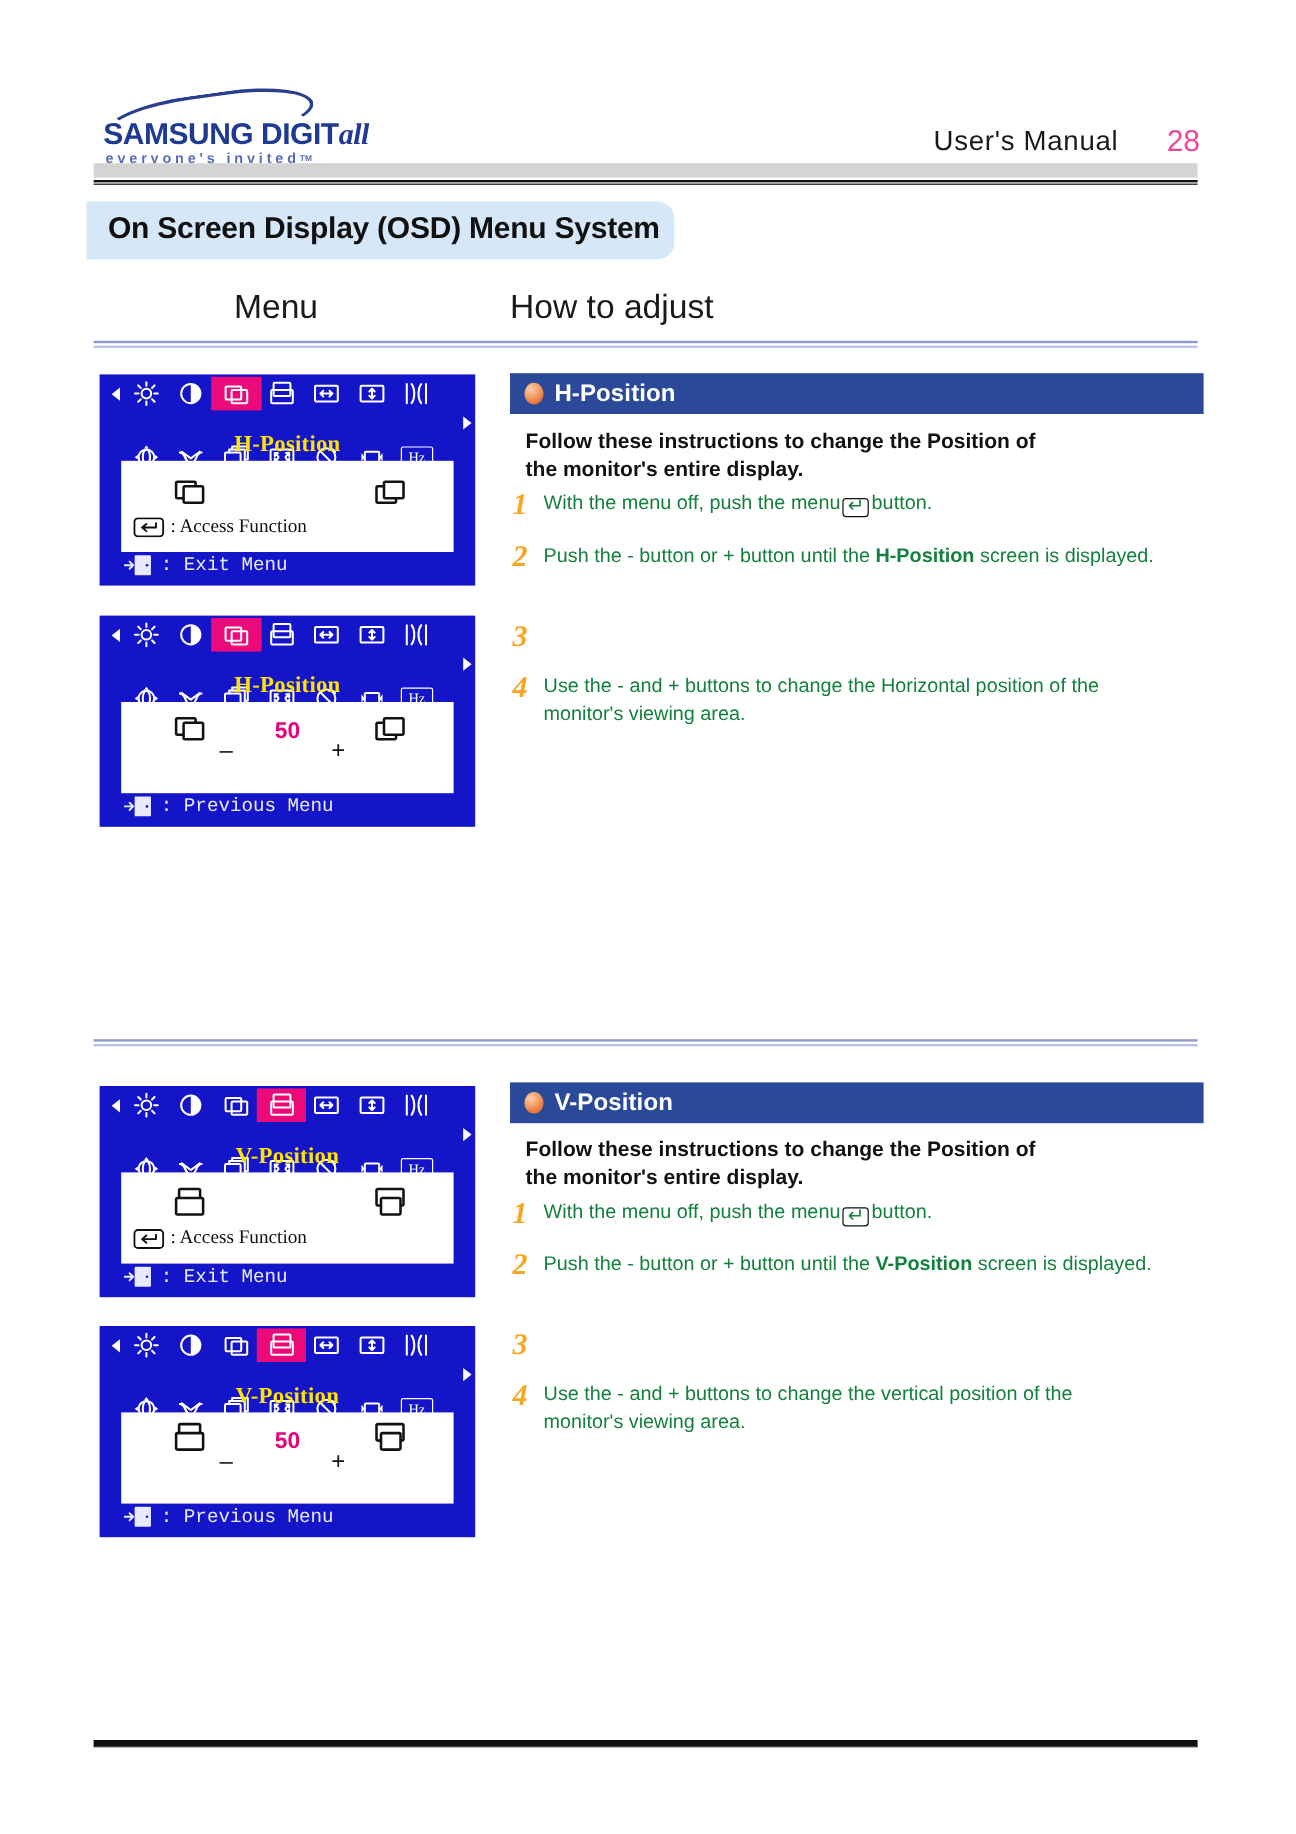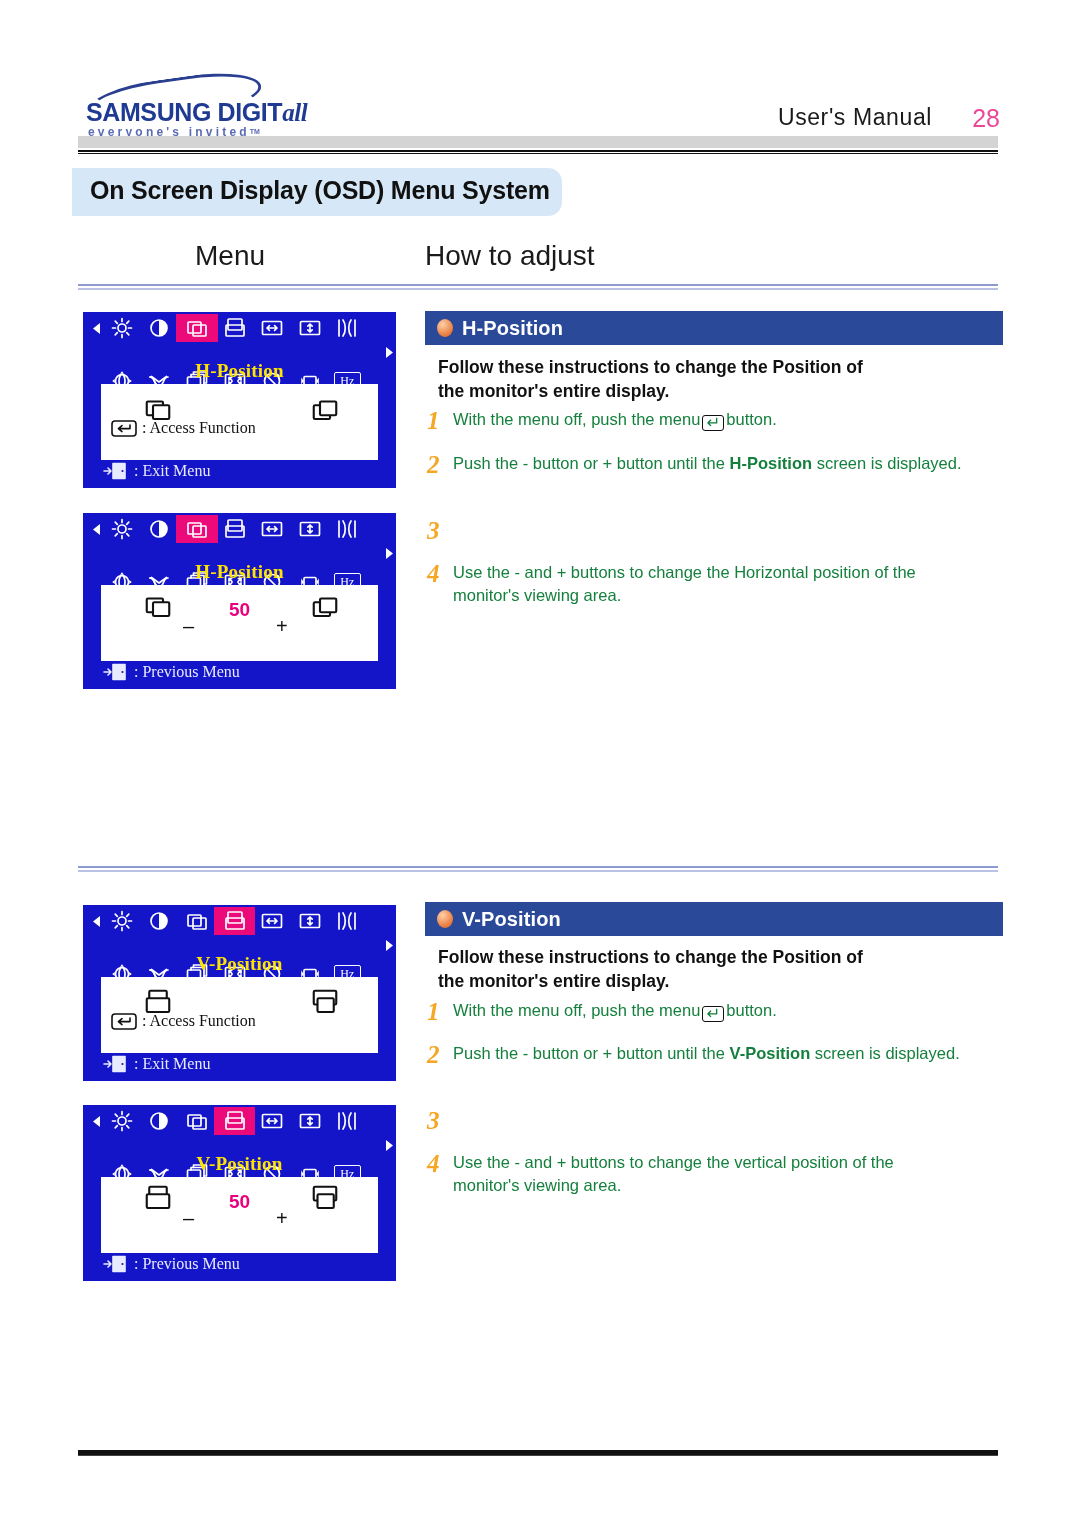--- a/index.html
+++ b/index.html
@@ -56,22 +56,22 @@
       display:flex;align-items:center;}
   .osd .irow.r1{top:0px;}
   .osd .irow.r2{top:16px;margin-top:37px;}
   .osd .cell{width:37.6px;height:24px;position:relative;
       display:flex;align-items:center;justify-content:center;}
   .osd .arrow{width:14px;height:24px;display:flex;align-items:center;justify-content:center;}
   .osd .menutitle{position:absolute;left:0;top:48px;width:313px;text-align:center;
       font-size:19px;color:#ffe400;font-weight:bold;letter-spacing:0.2px;}
   .osd .panel{position:absolute;left:18px;top:72px;width:277px;height:76px;background:#fff;}
   .osd .footer{position:absolute;left:20px;top:150px;font-size:16px;color:#e8eaff;
-      display:flex;align-items:flex-end;gap:5px;white-space:nowrap;}
-  .osd .accessline{position:absolute;left:10px;top:35px;font-size:16px;color:#111;
+      display:flex;align-items:flex-end;gap:5px;white-space:nowrap;font-family:Liberation Mono, monospace;}
+  .osd .accessline{position:absolute;left:10px;top:46px;font-size:16px;color:#111;
       display:flex;align-items:center;gap:5px;white-space:nowrap;}
   .osd .valnum{position:absolute;left:0;top:14px;width:277px;text-align:center;
       font-size:19px;font-weight:bold;color:#e8007c;font-family:"Liberation Sans",sans-serif;}
   .osd .mpm{position:absolute;font-size:20px;color:#111;font-family:"Liberation Sans",sans-serif;}
   .hl{background:#ec0a7b;box-shadow:0 0 0 2px #ec0a7b;}
 
   
   .secbar{position:absolute;height:34px;background:#2a4a99;display:flex;align-items:center;
       padding-left:12px;box-sizing:border-box;}
   .secbar .bullet{width:16px;height:18px;border-radius:50%;

